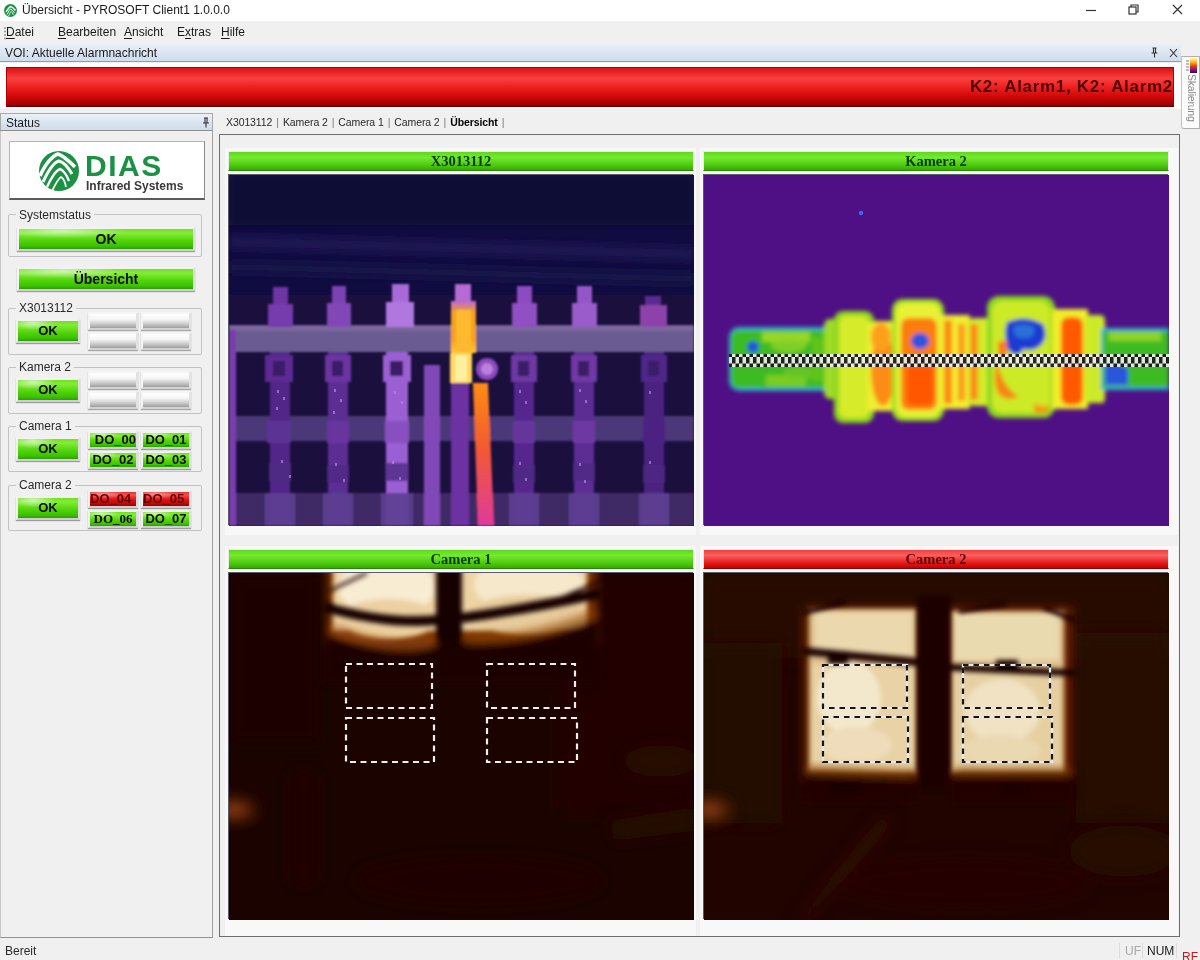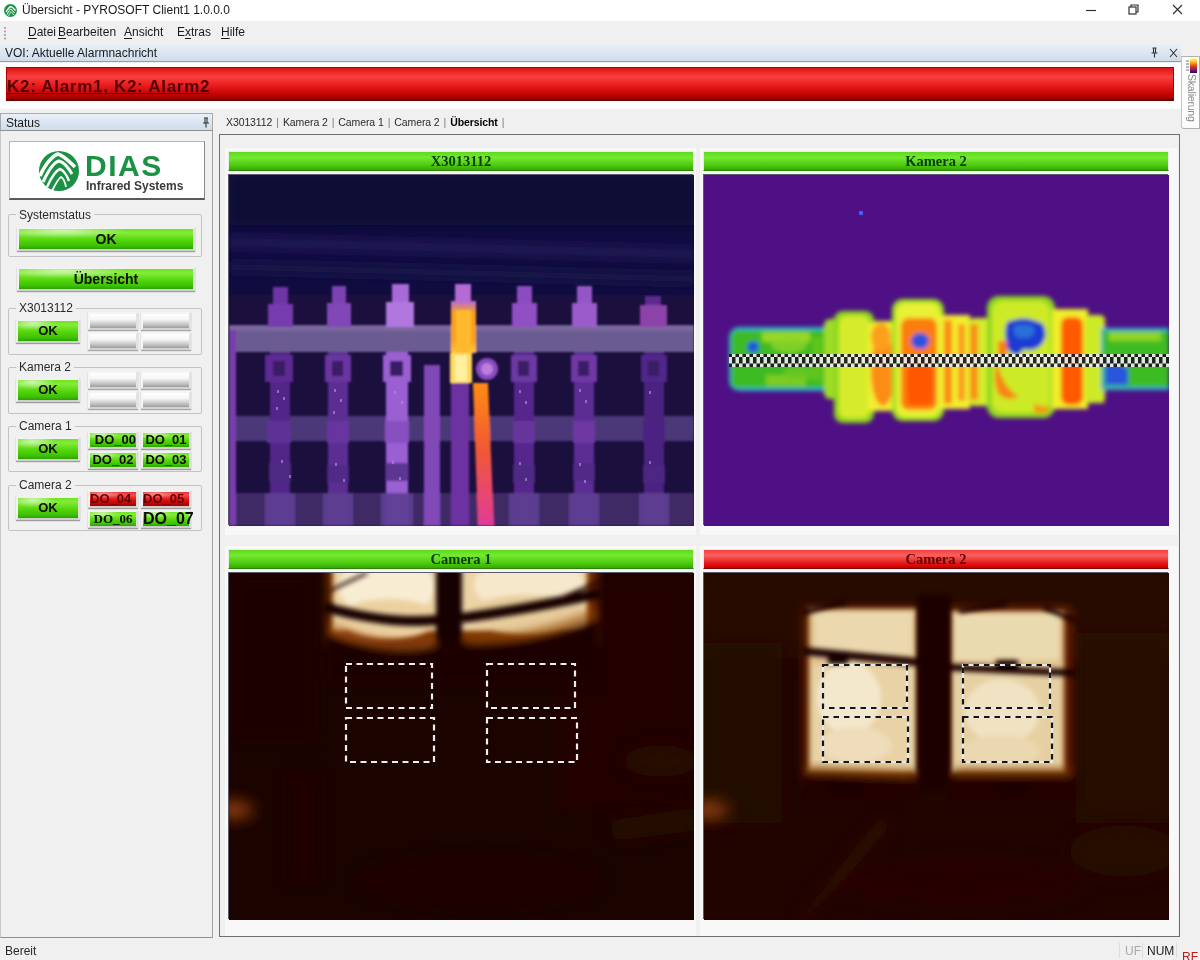--- a/index.html
+++ b/index.html
@@ -13,21 +13,21 @@
 
 
 #menubar { left:0; top:21px; width:1200px; height:23px; background:#f0f0f0; }
 .menuitem { position:absolute; top:4px; font-size:12px; color:#1a1a1a; }
 .menuitem u { text-decoration:underline; text-underline-offset:2px; }
 
 
 #voi-h { left:0; top:44px; width:1181px; height:18px; background:linear-gradient(#e9f0f8,#cfdceb); border-bottom:1px solid #9b9b9b; }
 #voi-h .txt { position:absolute; left:5px; top:2px; font-size:12px; color:#1a1a1a; }
 #voi-body { left:0; top:63px; width:1181px; height:46px; background:#ffffff; }
-#alarm { left:6px; top:4px; width:1168px; height:34px; border:1px solid #b00000; border-bottom:2px solid #6d0000; background:linear-gradient(to bottom,#dd1212 0%,#f84040 28%,#ee2020 52%,#ce0808 78%,#a00000 100%); text-align:left; line-height:38px; font-size:17px; font-weight:bold; letter-spacing:0.7px; color:#500000;text-decoration:underline; }
+#alarm { left:6px; top:4px; width:1168px; height:40px; border:1px solid #b00000; border-bottom:2px solid #6d0000; background:linear-gradient(to bottom,#dd1212 0%,#f84040 28%,#ee2020 52%,#ce0808 78%,#a00000 100%); text-align:right; line-height:38px; font-size:17px; font-weight:bold; letter-spacing:0.7px; color:#500000; }
 
 
 #skal { left:1181px; top:56px; width:19px; height:73px; background:#fcfcfc; border:1px solid #b0b0b0; border-left:1px solid #c5c5c5; border-radius:0 0 0 3px; }
 #skal-text { left:1186px; top:74px; font-size:10.5px; letter-spacing:-0.2px; color:#8a8a8a; writing-mode:vertical-rl; }
 
 
 #sb-h { left:0; top:113px; width:213px; height:18px; background:linear-gradient(#e9f0f8,#cfdceb); border:1px solid #a9a9a9; border-bottom:1px solid #8f8f8f; }
 #sb-h .txt { position:absolute; left:5px; top:2px; font-size:12px; color:#1a1a1a; }
 #sb-body { left:0; top:131px; width:213px; height:807px; background:#f0f0f0; border-left:1px solid #c8c8c8; border-right:1px solid #a0a0a0; border-bottom:1px solid #909090; }
 #logobox { left:9px; top:141px; width:196px; height:59px; background:#ffffff; border:1px solid #b5b5b5; border-bottom:2px solid #5a5a5a; border-right:1px solid #8a8a8a; }
@@ -70,21 +70,21 @@
   </svg>
 </div>
 
 <div class="abs" id="menubar">
   <svg class="abs" style="left:3px;top:5px" width="4" height="14">
       <circle cx="2" cy="2" r="1" fill="#999"></circle>
       <circle cx="2" cy="5.5" r="1" fill="#999"></circle>
       <circle cx="2" cy="9" r="1" fill="#999"></circle>
       <circle cx="2" cy="12.5" r="1" fill="#999"></circle>
     </svg>
-  <div class="menuitem" style="left:28px"><u>D</u>atei</div>
+  <div class="menuitem" style="left:6px"><u>D</u>atei</div>
   <div class="menuitem" style="left:58px"><u>B</u>earbeiten</div>
   <div class="menuitem" style="left:124px"><u>A</u>nsicht</div>
   <div class="menuitem" style="left:177px">E<u>x</u>tras</div>
   <div class="menuitem" style="left:221px"><u>H</u>ilfe</div>
 </div>
 
 <div class="abs" id="voi-h">
   <div class="txt">VOI: Aktuelle Alarmnachricht</div>
   <svg class="abs" style="left:1150px;top:3px" width="28" height="12" viewBox="0 0 28 12">
     <g stroke="#333" stroke-width="1.1" fill="none">
@@ -169,21 +169,21 @@
 <div class="abs gbtn" style="left:141px; top:431px; width:50px; height:18px; font-size:13px; line-height:13px;">DO_01</div>
 <div class="abs gbtn" style="left:88px; top:451px; width:50px; height:18px; font-size:13px; line-height:13px;">DO_02</div>
 <div class="abs gbtn" style="left:141px; top:451px; width:50px; height:18px; font-size:13px; line-height:13px;">DO_03</div>
 
 <div class="abs grp" style="top:485px; height:46px;"></div>
 <div class="abs grp-label" style="top:478px;">Camera 2</div>
 <div class="abs gbtn" style="left:16px; top:496px; width:64px; height:24px; font-size:13px; line-height:20px;">OK</div>
 <div class="abs rbtn" style="left:88px; top:490px; width:50px; height:18px; font-size:13px; line-height:13px;">DO_04</div>
 <div class="abs rbtn" style="left:141px; top:490px; width:50px; height:18px; font-size:13px; line-height:13px;">DO_05</div>
 <div class="abs gbtn" style="left:88px; top:510px; width:50px; height:18px; font-size:13px; line-height:13px;font-family:Liberation Serif, serif;">DO_06</div>
-<div class="abs gbtn" style="left:141px; top:510px; width:50px; height:18px; font-size:16px; line-height:13px;">DO_07</div>
+<div class="abs gbtn" style="left:141px; top:510px; width:50px; height:18px; font-size:13px; line-height:13px;">DO_07</div>
 
 <div class="abs" id="tabs"><span>X3013112</span><span class="tabsep">|</span><span>Kamera 2</span><span class="tabsep">|</span><span>Camera 1</span><span class="tabsep">|</span><span>Camera 2</span><span class="tabsep">|</span><b style="color:#000">Übersicht</b><span class="tabsep">|</span></div>
 <div class="abs" id="content"></div>
 
 <div class="abs cell" style="left:225px;top:148px;width:471px;height:387px;"></div>
 <div class="abs cell" style="left:700px;top:148px;width:478px;height:387px;"></div>
 <div class="abs cell" style="left:225px;top:546px;width:471px;height:390px;"></div>
 <div class="abs cell" style="left:700px;top:546px;width:478px;height:390px;"></div>
 
 <div class="abs camhdr green" style="left:228px;top:151px;width:466px;">X3013112</div>

